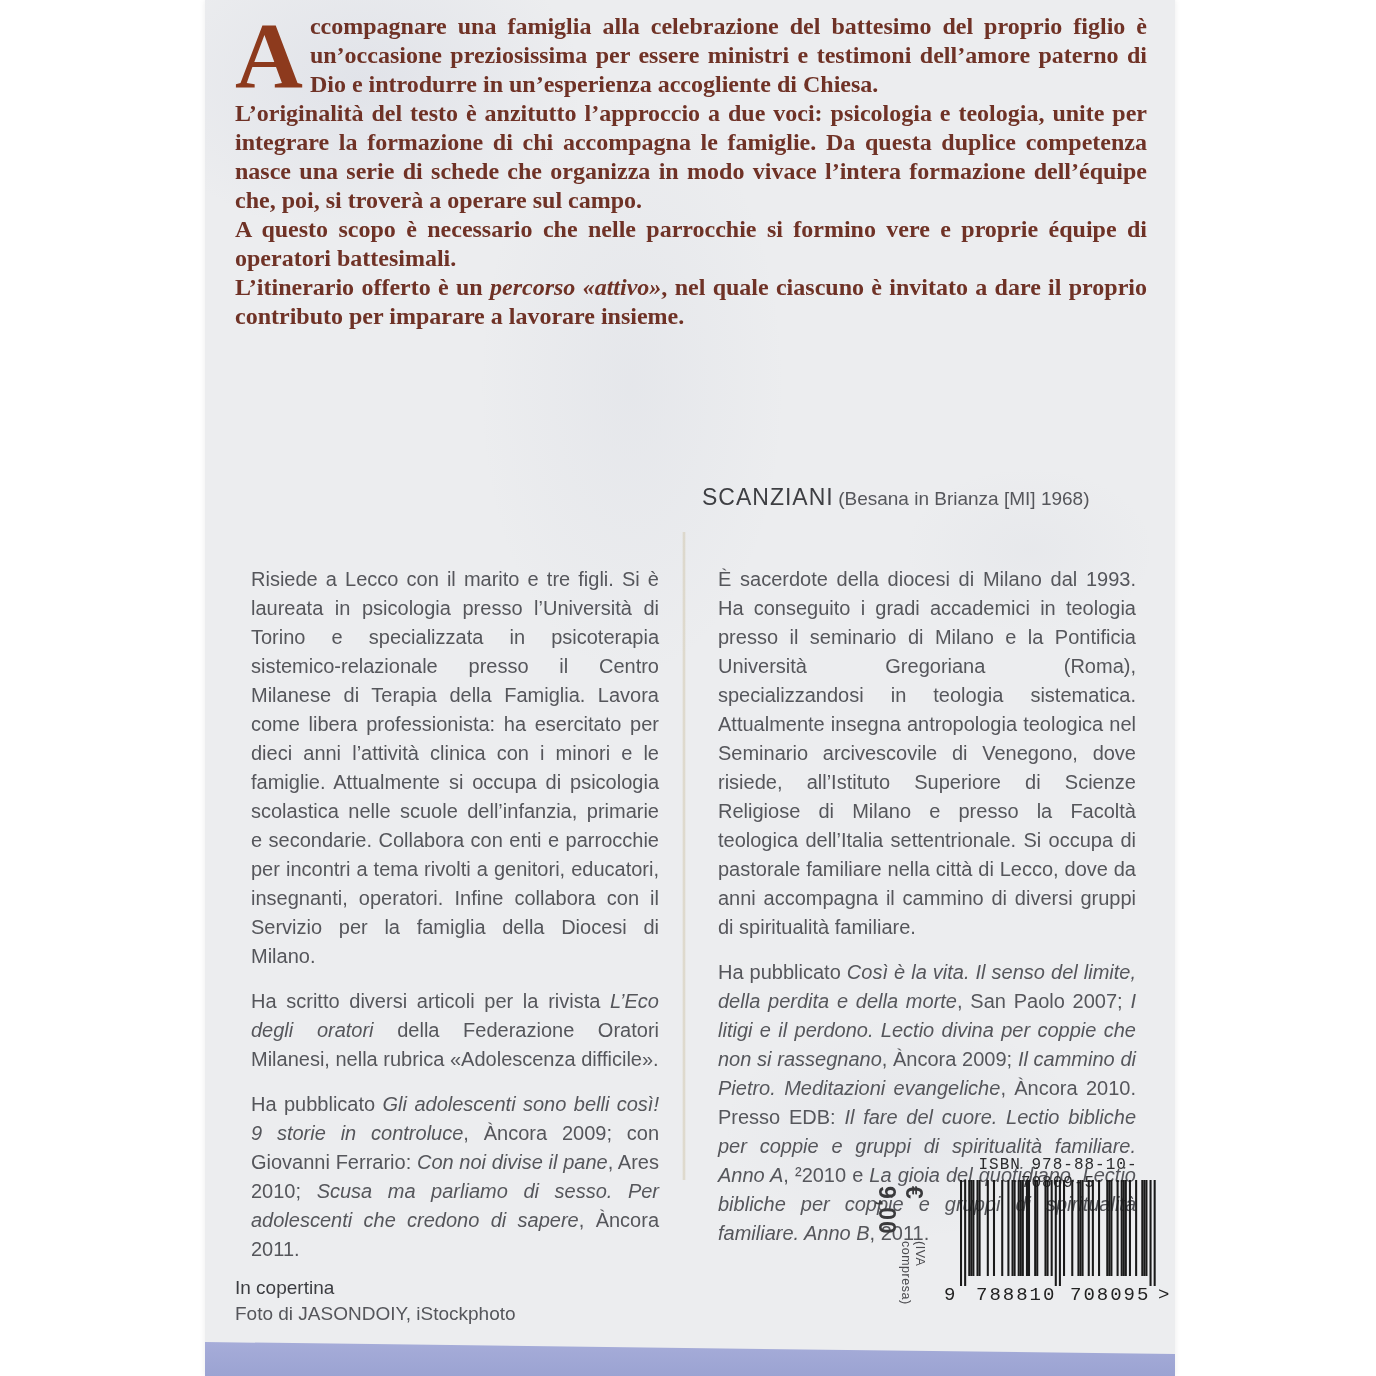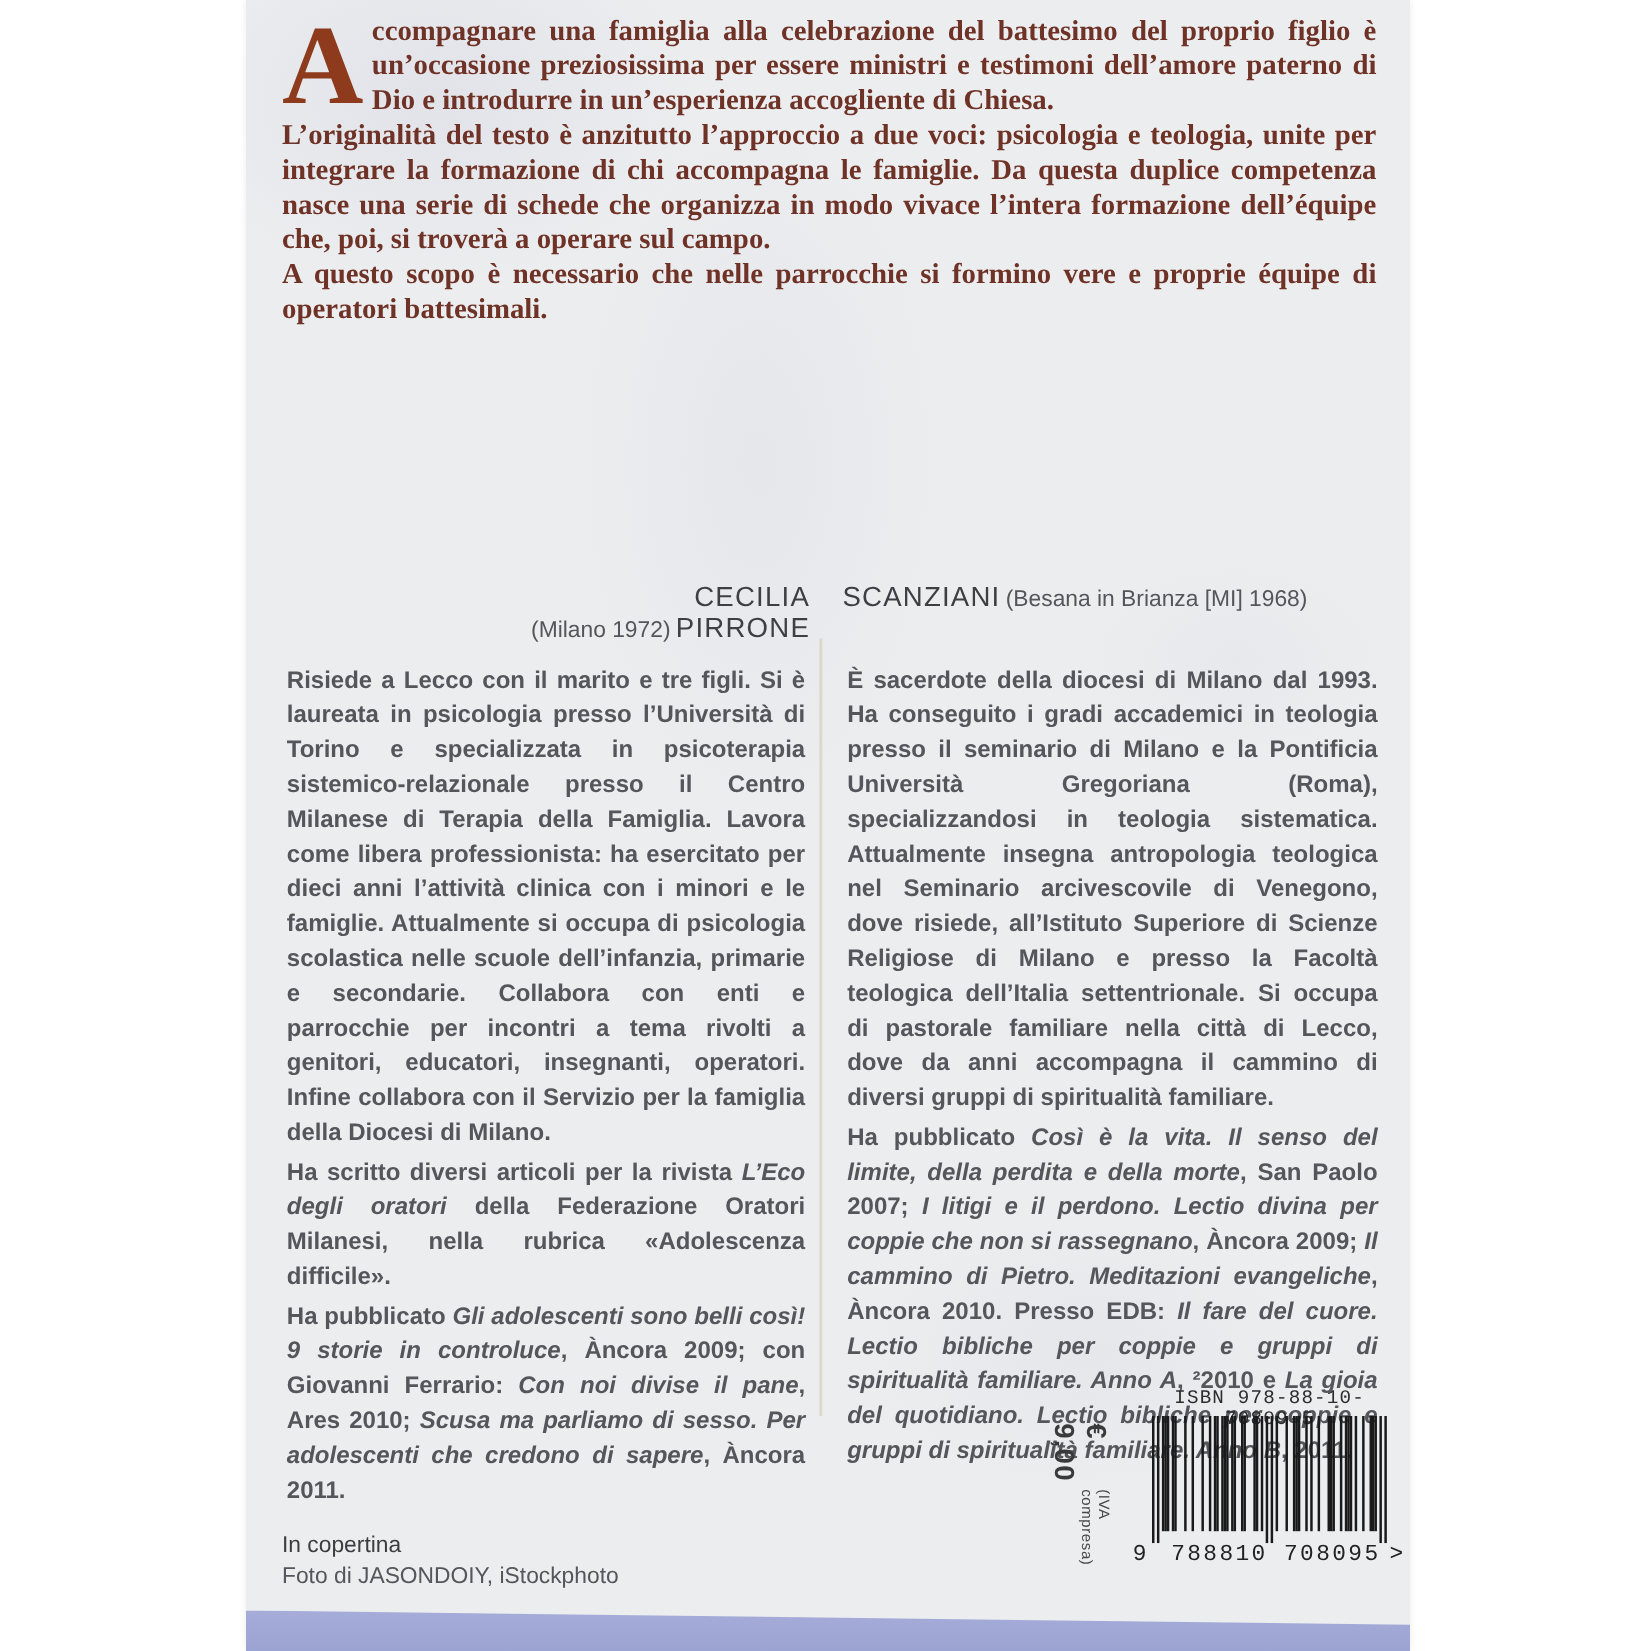--- a/index.html
+++ b/index.html
@@ -25,21 +25,21 @@
   
   .a-head{position:absolute;top:484px;color:#3e3f43;}
   .a-head .a-line1{font-size:23px;letter-spacing:1px;line-height:26px;}
   .a-head .last{font-size:23px;letter-spacing:1px;}
   .a-head .birth{font-size:19px;color:#55565b;letter-spacing:0;}
   .a-head-left{left:30px;width:440px;text-align:right;}
   .a-head-right{left:497px;width:450px;text-align:left;}
   
   .bio{position:absolute;top:549px;font-size:20px;line-height:29px;color:#55565b;
        text-align:justify;}
-  .bio p{margin:4px;font-weight:bold;}
+  .bio p{margin:16px;}
   .bio-left{left:30px;width:440px;}
   .bio-right{left:497px;width:450px;}
   .crease{position:absolute;left:477px;top:532px;width:4px;height:648px;
           background:linear-gradient(to right, rgba(196,180,140,0), rgba(196,180,140,0.45), rgba(196,180,140,0));}
   
   .joint{position:absolute;left:30px;top:1156px;width:620px;
          font-size:20px;line-height:31px;color:#55565b;}
   .joint p{margin:0;}
   
   .credit-label{position:absolute;left:30px;top:1277px;font-size:19px;font-weight:normal;color:#3c3d41;}
@@ -69,29 +69,23 @@
 </head>
 <body>
 
 <div class="page">
   <div class="cover">
 
     <div class="intro">
       <p><span class="dropcap">A</span><span><span>ccompagnare una famiglia alla celebrazione del battesimo del proprio figlio è un’occasione preziosissima per essere ministri e testimoni dell’amore paterno di Dio e introdurre in un’esperienza accogliente di Chiesa.</span></span></p>
       <p><span>L’originalità del testo è anzitutto l’approccio a due voci: psicologia e teologia, unite per integrare la formazione di chi accompagna le famiglie. Da questa duplice competenza nasce una serie di schede che organizza in modo vivace l’intera formazione dell’équipe che, poi, si troverà a operare sul campo.</span></p>
       <p><span>A questo scopo è necessario che nelle parrocchie si formino vere e proprie équipe di operatori battesimali.</span></p>
+      <p><span>L’itinerario offerto è un </span><span class="it">percorso «attivo»</span><span>, nel quale ciascuno è invitato a dare il proprio contributo per imparare a lavorare insieme.</span></p>
     </div>
 
-    <div class="a-head a-head-left">
-      <div class="a-line1">CECILIA</div>
-      <div class="a-line2">
-        <span class="birth">(Milano 1972)</span>
-        <span class="last">PIRRONE</span>
-      </div>
-    </div>
 
     <div class="a-head a-head-right">
       <div class="a-line2">
         <span class="last">SCANZIANI</span>
         <span class="birth">(Besana in Brianza [MI] 1968)</span>
       </div>
     </div>
 
     <div class="crease"></div>
 

